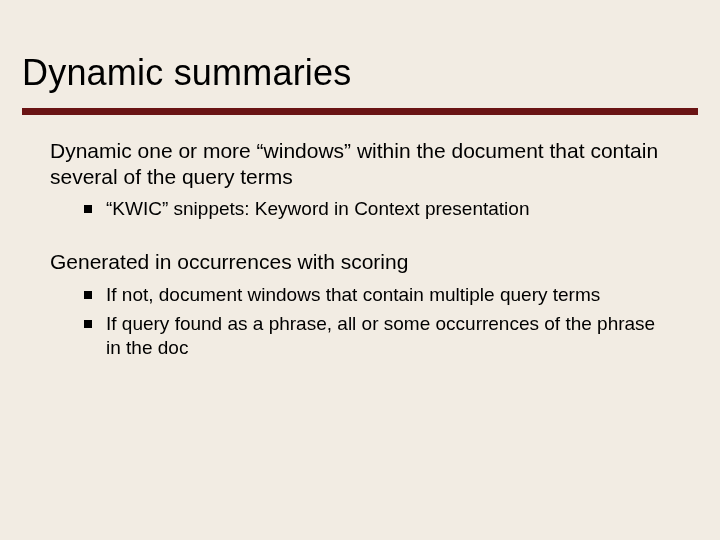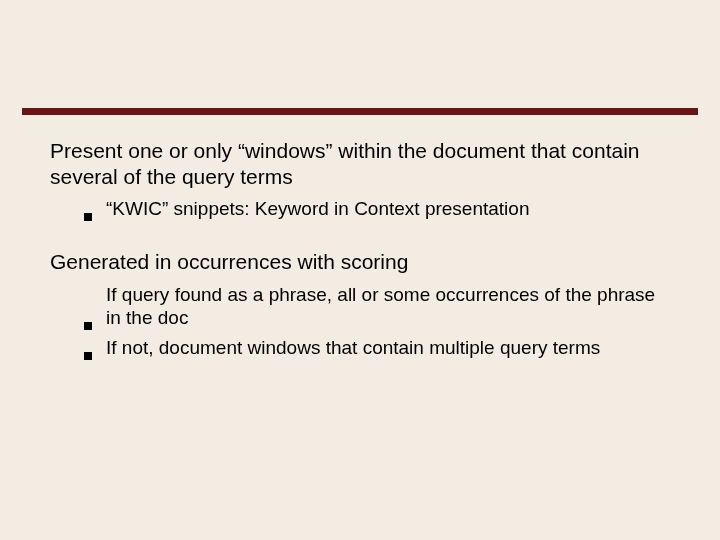--- a/index.html
+++ b/index.html
@@ -43,21 +43,21 @@
     line-height: 1.22;
   }
   .para {
     margin-bottom: 8px;
   }
   .sublist {
     margin: 6px 0 28px 0;
   }
   .subitem {
     display: flex;
-    align-items: flex-end;
+    align-items: flex-start;
     margin-bottom: 6px;
     font-size: 19px;
     line-height: 1.25;
   }
   .bullet {
     width: 8px;
     height: 8px;
     background: #000;
     flex-shrink: 0;
     margin: 8px 14px 0 34px;
@@ -67,43 +67,44 @@
   }
   .gap {
     height: 14px;
   }
 </style>
 </head>
 <body>
 
 <div class="slide">
 
+  <div class="title">Dynamic summaries</div>
   <div class="rule"></div>
 
   <div class="body">
 
-    <div class="para">Present one or only “windows” within the document that contain several of the query terms</div>
+    <div class="para">Dynamic one or more “windows” within the document that contain several of the query terms</div>
 
     <div class="sublist">
       <div class="subitem">
         <div class="bullet"></div>
         <div class="text">“KWIC” snippets: Keyword in Context presentation</div>
       </div>
     </div>
 
     <div class="para">Generated in occurrences with scoring</div>
 
     <div class="sublist">
       <div class="subitem">
         <div class="bullet"></div>
-        <div class="text">If query found as a phrase, all or some occurrences of the phrase in the doc</div>
+        <div class="text">If not, document windows that contain multiple query terms</div>
       </div>
       <div class="subitem">
         <div class="bullet"></div>
-        <div class="text">If not, document windows that contain multiple query terms</div>
+        <div class="text">If query found as a phrase, all or some occurrences of the phrase in the doc</div>
       </div>
     </div>
 
     <div class="gap"></div>
 
 
   </div>
 </div>
 
 </body></html>

